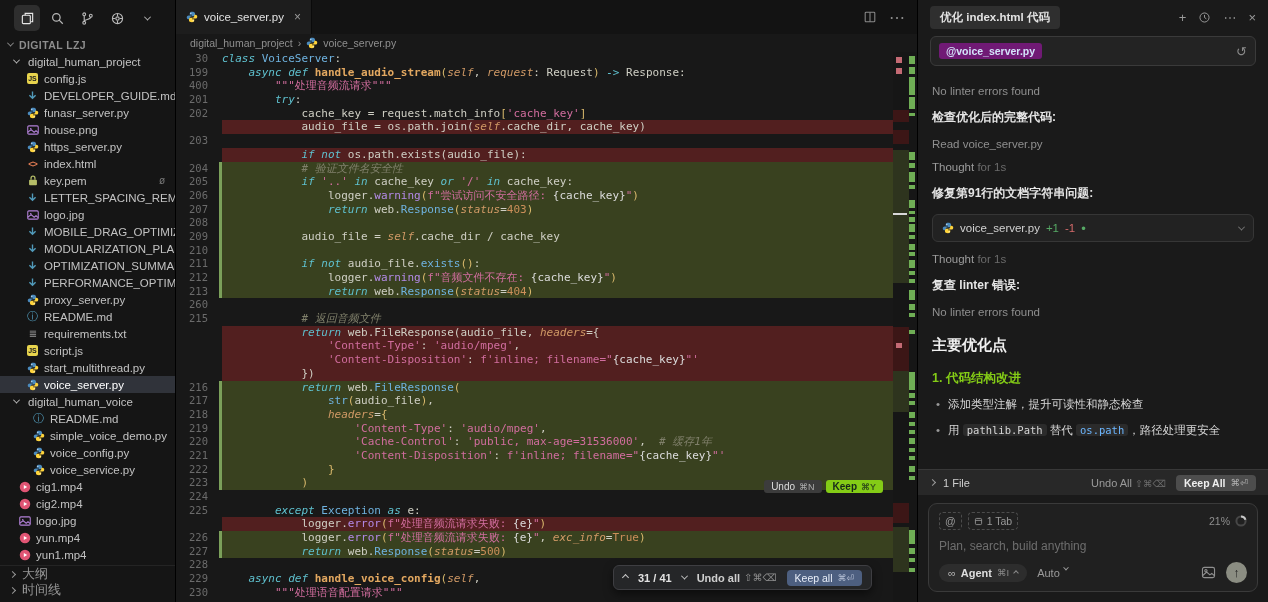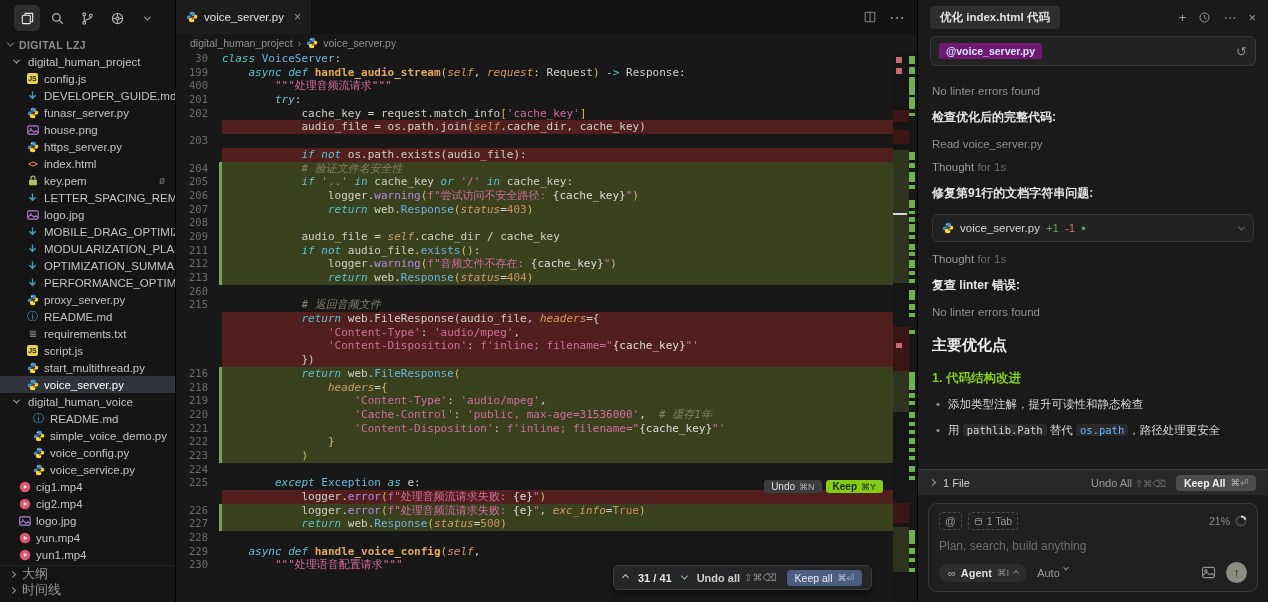--- a/index.html
+++ b/index.html
@@ -471,30 +471,32 @@
         <div class="code-row"><span class="gut">202</span><span class="txt" style="padding-left: 12ch;"><span class="w">cache_key = request.match_info</span><span class="y">[</span><span class="s">'cache_key'</span><span class="y">]</span></span></div>
         <div class="code-row"><span class="gut"></span><span class="txt del" style="padding-left: 12ch;"><span class="w">audio_file = os.path.join(</span><span class="p">self</span><span class="w">.cache_dir, cache_key)</span></span></div>
         <div class="code-row"><span class="gut">203</span><span class="txt" style="padding-left: 0ch;"></span></div>
         <div class="code-row"><span class="gut"></span><span class="txt del" style="padding-left: 12ch;"><span class="k">if not </span><span class="w">os.path.exists(audio_file):</span></span></div>
         <div class="code-row"><span class="gut">204</span><span class="txt add" style="padding-left: 12ch;"><span class="c"># 验证文件名安全性</span></span></div>
         <div class="code-row"><span class="gut">205</span><span class="txt add" style="padding-left: 12ch;"><span class="k">if </span><span class="s">'..'</span><span class="k"> in </span><span class="w">cache_key </span><span class="k">or </span><span class="s">'/'</span><span class="k"> in </span><span class="w">cache_key:</span></span></div>
         <div class="code-row"><span class="gut">206</span><span class="txt add" style="padding-left: 16ch;"><span class="w">logger.</span><span class="m">warning</span><span class="y">(</span><span class="s">f"尝试访问不安全路径: </span><span class="i">{cache_key}</span><span class="s">"</span><span class="y">)</span></span></div>
         <div class="code-row"><span class="gut">207</span><span class="txt add" style="padding-left: 16ch;"><span class="k">return </span><span class="w">web.</span><span class="t">Response</span><span class="y">(</span><span class="p">status</span><span class="w">=</span><span class="n">403</span><span class="y">)</span></span></div>
         <div class="code-row"><span class="gut">208</span><span class="txt add" style="padding-left: 0ch;"></span></div>
         <div class="code-row"><span class="gut">209</span><span class="txt add" style="padding-left: 12ch;"><span class="w">audio_file = </span><span class="p">self</span><span class="w">.cache_dir / cache_key</span></span></div>
+        <div class="code-row"><span class="gut">210</span><span class="txt add" style="padding-left: 0ch;"></span></div>
         <div class="code-row"><span class="gut">211</span><span class="txt add" style="padding-left: 12ch;"><span class="k">if not </span><span class="w">audio_file.</span><span class="t">exists</span><span class="y">()</span><span class="w">:</span></span></div>
         <div class="code-row"><span class="gut">212</span><span class="txt add" style="padding-left: 16ch;"><span class="w">logger.</span><span class="m">warning</span><span class="y">(</span><span class="s">f"音频文件不存在: </span><span class="i">{cache_key}</span><span class="s">"</span><span class="y">)</span></span></div>
         <div class="code-row"><span class="gut">213</span><span class="txt add" style="padding-left: 16ch;"><span class="k">return </span><span class="w">web.</span><span class="t">Response</span><span class="y">(</span><span class="p">status</span><span class="w">=</span><span class="n">404</span><span class="y">)</span></span></div>
         <div class="code-row"><span class="gut">260</span><span class="txt" style="padding-left: 0ch;"></span></div>
         <div class="code-row"><span class="gut">215</span><span class="txt" style="padding-left: 12ch;"><span class="c"># 返回音频文件</span></span></div>
         <div class="code-row"><span class="gut"></span><span class="txt del" style="padding-left: 12ch;"><span class="k">return </span><span class="w">web.FileResponse(audio_file, </span><span class="p">headers</span><span class="w">={</span></span></div>
         <div class="code-row"><span class="gut"></span><span class="txt del" style="padding-left: 16ch;"><span class="s">'Content-Type'</span><span class="w">: </span><span class="s">'audio/mpeg'</span><span class="w">,</span></span></div>
         <div class="code-row"><span class="gut"></span><span class="txt del" style="padding-left: 16ch;"><span class="s">'Content-Disposition'</span><span class="w">: </span><span class="s">f'inline; filename="</span><span class="i">{cache_key}</span><span class="s">"'</span></span></div>
         <div class="code-row"><span class="gut"></span><span class="txt del" style="padding-left: 12ch;"><span class="w">})</span></span></div>
         <div class="code-row"><span class="gut">216</span><span class="txt add" style="padding-left: 12ch;"><span class="k">return </span><span class="w">web.</span><span class="t">FileResponse</span><span class="y">(</span></span></div>
+        <div class="code-row"><span class="gut">217</span><span class="txt add" style="padding-left: 16ch;"><span class="t">str</span><span class="y">(</span><span class="w">audio_file</span><span class="y">)</span><span class="w">,</span></span></div>
         <div class="code-row"><span class="gut">218</span><span class="txt add" style="padding-left: 16ch;"><span class="p">headers</span><span class="w">=</span><span class="y">{</span></span></div>
         <div class="code-row"><span class="gut">219</span><span class="txt add" style="padding-left: 20ch;"><span class="s">'Content-Type'</span><span class="w">: </span><span class="s">'audio/mpeg'</span><span class="w">,</span></span></div>
         <div class="code-row"><span class="gut">220</span><span class="txt add" style="padding-left: 20ch;"><span class="s">'Cache-Control'</span><span class="w">: </span><span class="s">'public, max-age=31536000'</span><span class="w">,  </span><span class="c"># 缓存1年</span></span></div>
         <div class="code-row"><span class="gut">221</span><span class="txt add" style="padding-left: 20ch;"><span class="s">'Content-Disposition'</span><span class="w">: </span><span class="s">f'inline; filename="</span><span class="i">{cache_key}</span><span class="s">"'</span></span></div>
         <div class="code-row"><span class="gut">222</span><span class="txt add" style="padding-left: 16ch;"><span class="y">}</span></span></div>
         <div class="code-row"><span class="gut">223</span><span class="txt add" style="padding-left: 12ch;"><span class="y">)</span></span></div>
         <div class="code-row"><span class="gut">224</span><span class="txt" style="padding-left: 0ch;"></span></div>
         <div class="code-row"><span class="gut">225</span><span class="txt" style="padding-left: 8ch;"><span class="k">except </span><span class="t">Exception</span><span class="k"> as </span><span class="w">e:</span></span></div>
         <div class="code-row"><span class="gut"></span><span class="txt del" style="padding-left: 12ch;"><span class="w">logger.</span><span class="m">error</span><span class="y">(</span><span class="s">f"处理音频流请求失败: </span><span class="i">{e}</span><span class="s">"</span><span class="y">)</span></span></div>
         <div class="code-row"><span class="gut">226</span><span class="txt add" style="padding-left: 12ch;"><span class="w">logger.</span><span class="m">error</span><span class="y">(</span><span class="s">f"处理音频流请求失败: </span><span class="i">{e}</span><span class="s">"</span><span class="w">, </span><span class="p">exc_info</span><span class="w">=</span><span class="n">True</span><span class="y">)</span></span></div>

